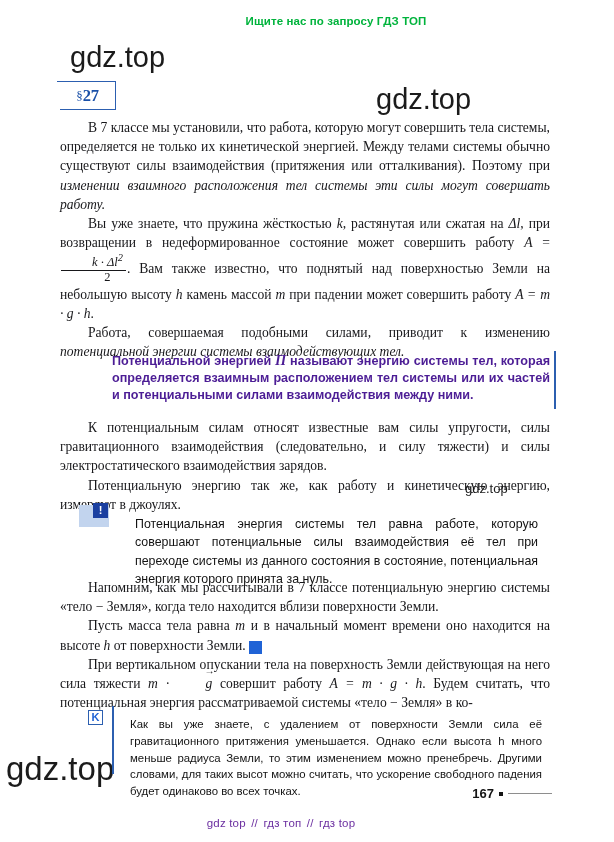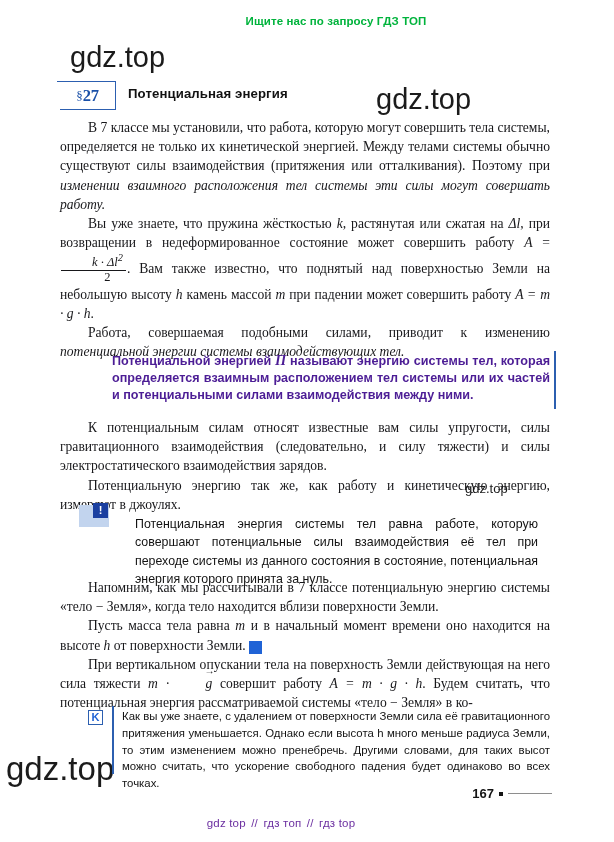--- a/index.html
+++ b/index.html
@@ -218,21 +218,21 @@
     line-height: 13px;
     text-align: center;
   }
   .knote-rule {
     position: absolute;
     left: 24px; top: -2px;
     width: 1.6px; height: 68px;
     background: #2c5fb0;
   }
   .knote-text {
-    margin: 0;
+    margin: 8px;
     padding-left: 34px;
     font-family: "Liberation Sans", sans-serif;
     font-size: 11.4px;
     line-height: 16.8px;
     color: #131313;
     text-align: justify;
   }
 
   
   .folio {
@@ -275,21 +275,20 @@
 <div class="wm wm-2">gdz.top</div>
 <div class="wm wm-3">gdz.top</div>
 <div class="wm wm-4">gdz.top</div>
 
 <div class="sec-head">
   <div class="sec-rule"></div>
   <div class="sec-badge">
     <span class="par">§</span>
       <span class="num">27</span>
   </div>
-  <div class="sec-title">Потенциальная энергия</div>
 </div>
 
 <div class="col">
 
   <p class="body"><span>В 7 классе мы установили, что работа, которую могут совершить тела системы, определяется не только их кинетической энергией. Между телами системы обычно существуют силы взаимодействия (притяжения или отталкивания). Поэтому при </span><span class="it">изменении взаимного расположения тел системы эти силы могут совершать работу.</span></p>
 
   <p class="body"><span>Вы уже знаете, что пружина жёсткостью </span><span class="mi">k</span><span>, растянутая или сжатая на </span><span class="mi">Δl</span><span>, при возвращении в недеформированное состояние может совершить работу </span><span class="mi">A</span> <span>=</span> <span class="frac"><span class="nu"><span>k · Δl</span><sup>2</sup></span><span class="de">2</span></span><span>. Вам также известно, что поднятый над поверхностью Земли на небольшую высоту </span><span class="mi">h</span><span> камень массой </span><span class="mi">m</span><span> при падении может совершить работу </span><span class="mi">A = m · g · h</span><span>.</span></p>
 
   <p class="body"><span>Работа, совершаемая подобными силами, приводит к изменению </span><span class="it">потенциальной энергии системы взаимодействующих тел.</span></p>
 </div>

